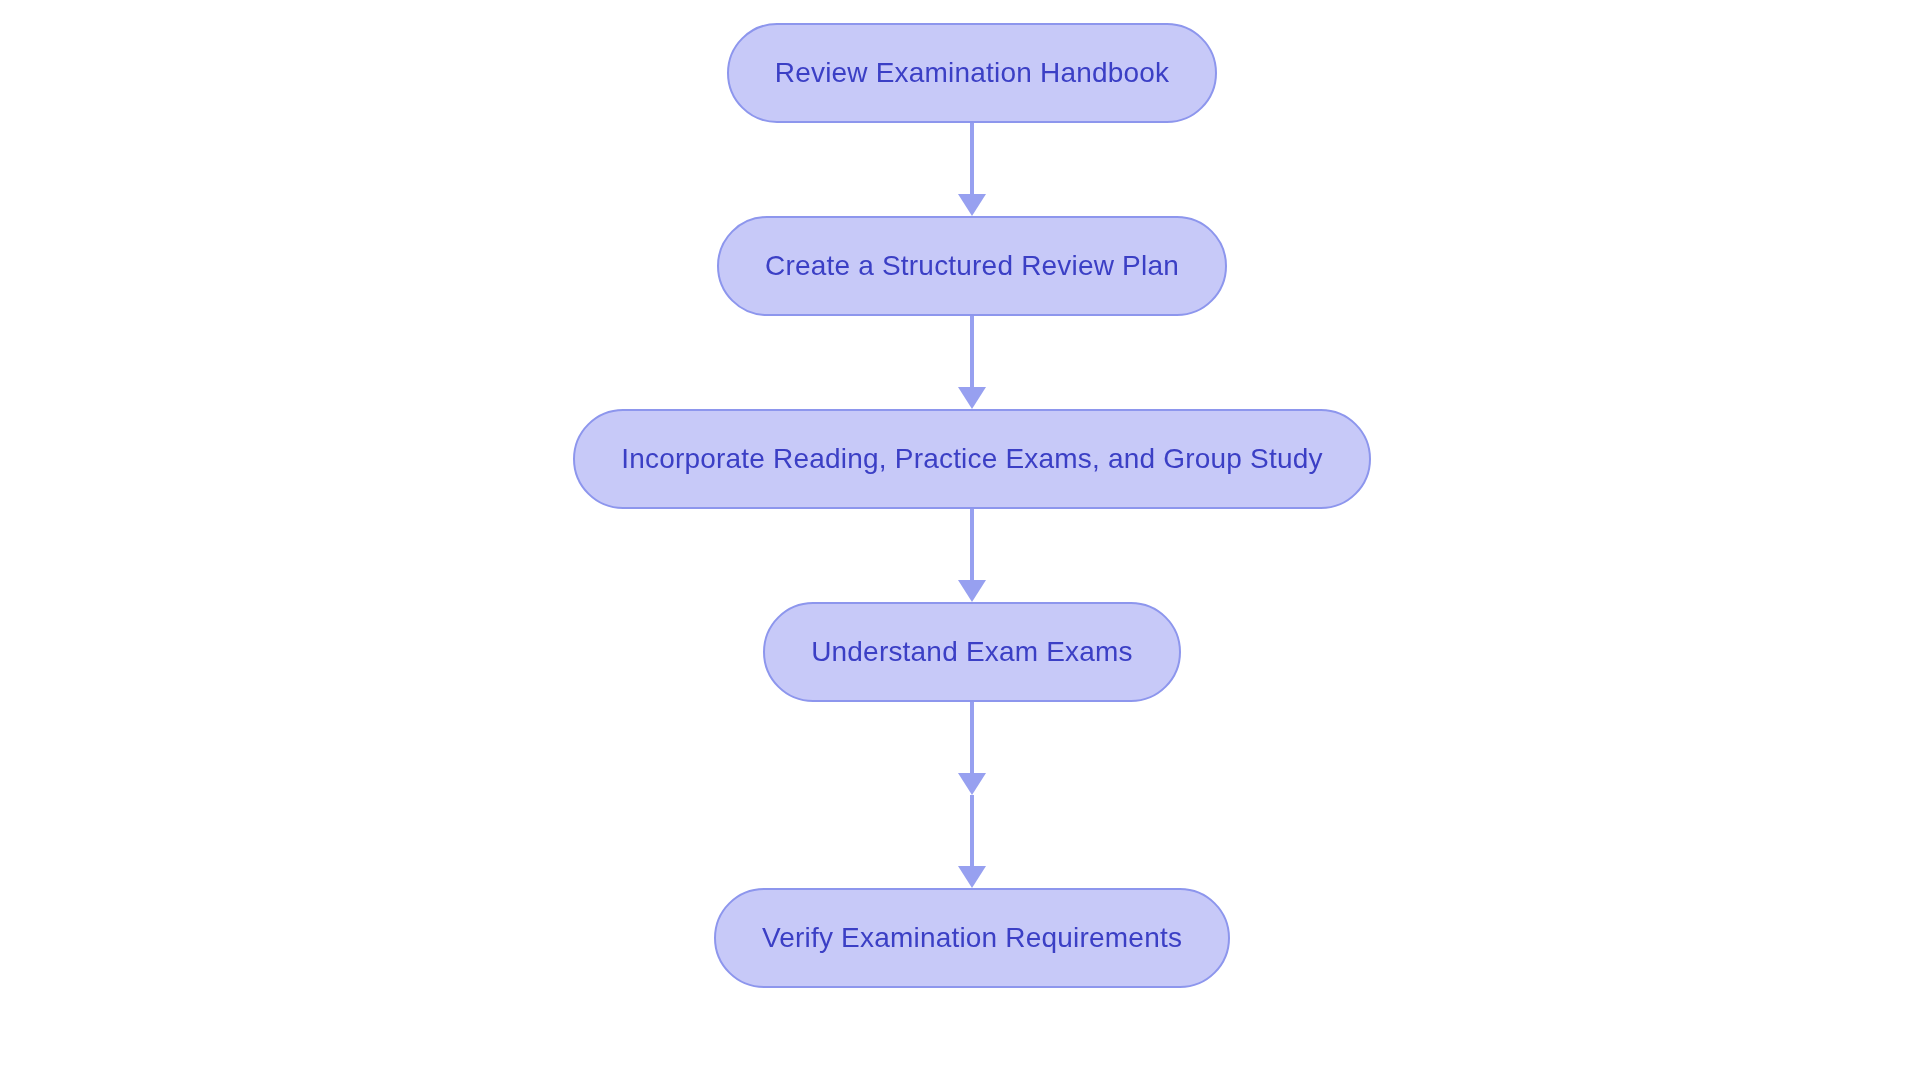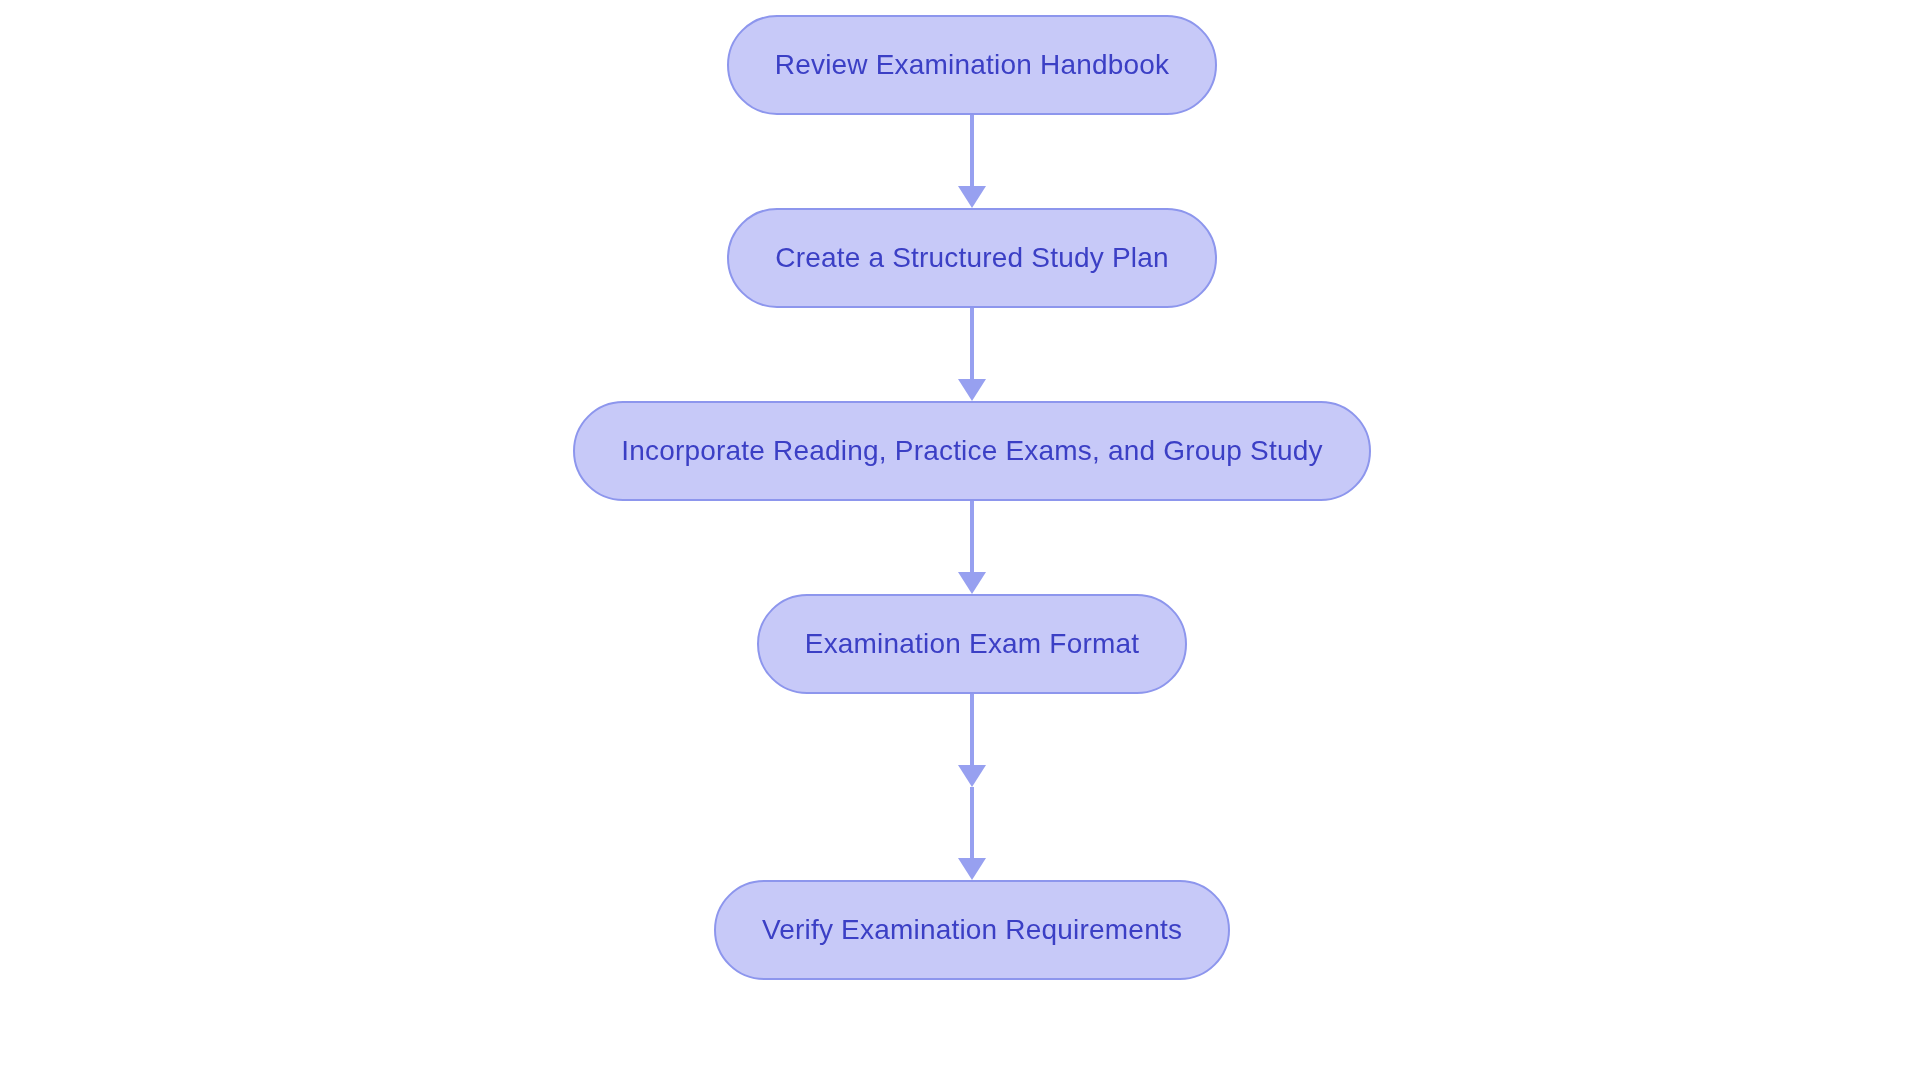--- a/index.html
+++ b/index.html
@@ -9,20 +9,21 @@
     width: 1920px;
     height: 1083px;
     overflow: hidden;
     font-family: "Liberation Sans", sans-serif;
   }
   .canvas {
     position: relative;
     width: 1920px;
     height: 919px;
     background: #ffffff;
+    margin-top: 8px;
   }
   .flow {
     position: absolute;
     top: 15px;
     left: 0;
     width: 1920px;
     display: flex;
     flex-direction: column;
     align-items: center;
     transform: translateX(12px);
@@ -71,39 +72,39 @@
     <div class="node">
       <span>Review Examination Handbook</span>
     </div>
 
     <div class="arrow">
       <div class="line"></div>
       <div class="head"></div>
     </div>
 
     <div class="node">
-      <span>Create a Structured Study Plan</span>
+      <span>Create a Structured Review Plan</span>
     </div>
 
     <div class="arrow">
       <div class="line"></div>
       <div class="head"></div>
     </div>
 
     <div class="node">
       <span>Incorporate Reading, Practice Exams, and Group Study</span>
     </div>
 
     <div class="arrow">
       <div class="line"></div>
       <div class="head"></div>
     </div>
 
     <div class="node">
-      <span>Examination Exam Format</span>
+      <span>Understand Exam Exams</span>
     </div>
 
     <div class="arrow">
       <div class="line"></div>
       <div class="head"></div>
     </div>
 
 
     <div class="arrow">
       <div class="line"></div>

